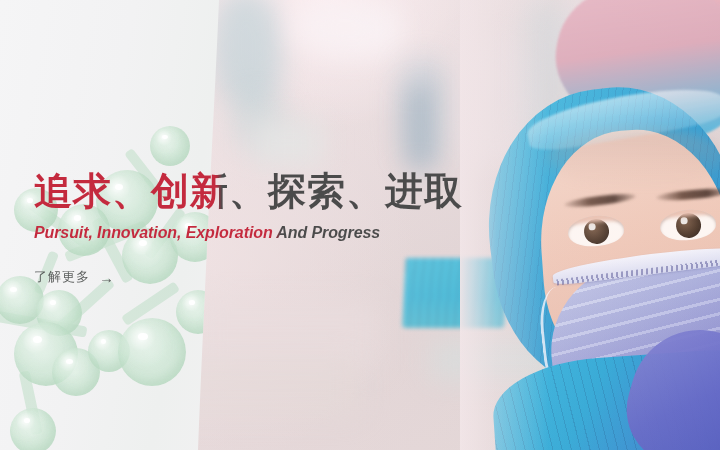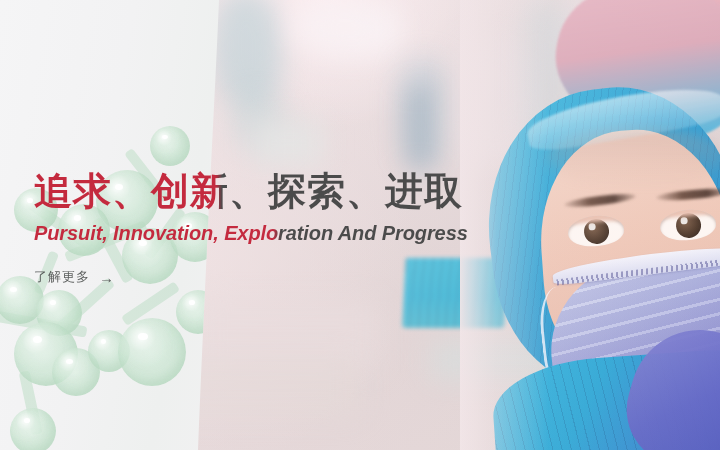--- a/index.html
+++ b/index.html
@@ -346,21 +346,21 @@
         var(--accent) 27.5%,
         var(--dark) 28.5%,
         var(--dark) 100%);
     -webkit-background-clip: text;
     background-clip: text;
     color: transparent;
     -webkit-text-fill-color: transparent;
   }
   .subline {
     margin: 6px 0 0 0;
-    font-size: 20px;
+    font-size: 16px;
     line-height: 26px;
     font-weight: 700;
     font-style: italic;
     letter-spacing: -0.1px;
     white-space: nowrap;
     background-image: linear-gradient(90deg,
         var(--accent) 0%,
         var(--accent) 36.2%,
         var(--dark) 37.4%,
         var(--dark) 100%);

